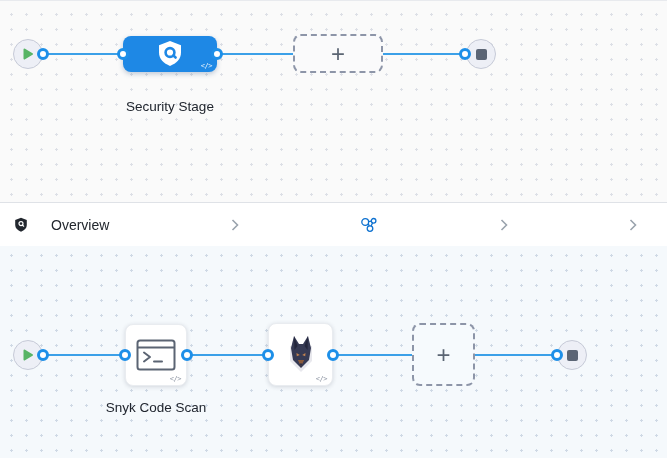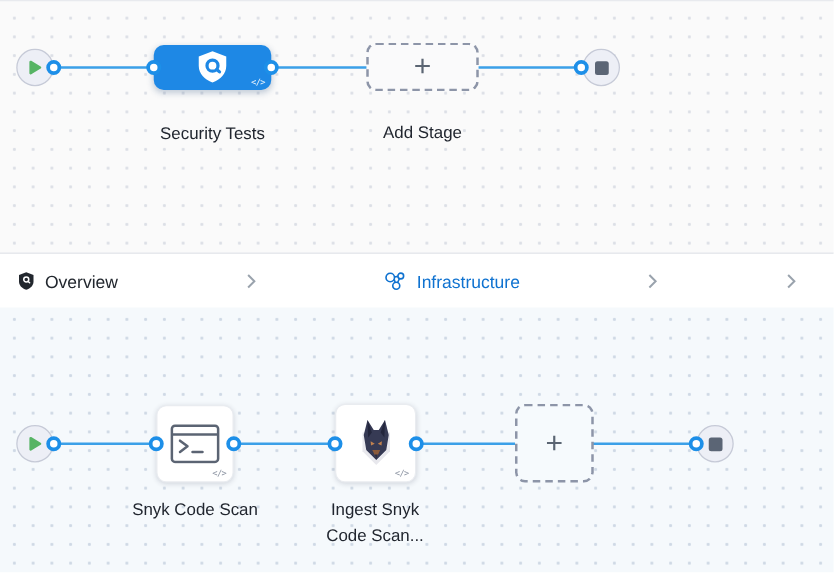--- a/index.html
+++ b/index.html
@@ -71,21 +71,21 @@
   }
 
   
   #tabbar {
     position:absolute; top:202px; left:0; width:667px; height:44px;
     background:#fff; border-top:1px solid #dfe2e7;
     display:flex; align-items:center; justify-content:space-between;
     padding:0 30px 0 14px;
   }
   .tab {
-    position:relative; display:flex; align-items:center; gap:8px; height:44px;
+    position:relative; display:flex; align-items:center; gap:23px; height:44px;
     font-size:14px; font-weight:500; color:#22272e; cursor:pointer; white-space:nowrap;
   }
   .tab.link { color:#0f72d0; }
   .tab.active::after {
     content:""; position:absolute; left:-26px; right:-24px; bottom:0; height:3px;
     background:#2368c4;
   }
   .chev { display:flex; align-items:center; }
 </style>
 </head>
@@ -115,22 +115,21 @@
 
   <div class="terminal-node" style="left:466px; top:38px;">
     <div class="stop-square"></div>
   </div>
 
   <div class="connector" style="left:37px; top:47px;"></div>
   <div class="connector" style="left:117px; top:47px;"></div>
   <div class="connector" style="left:211px; top:47px;"></div>
   <div class="connector" style="left:459px; top:47px;"></div>
 
-  <div class="node-label" style="left:90px; top:96px; width:160px;">Security Tests</div>
-  <div class="node-label" style="left:258px; top:95px; width:160px;">Add Stage</div>
+  <div class="node-label" style="left:90px; top:96px; width:160px;">Security Stage</div>
 </div>
 
 <div id="tabbar">
   <div class="tab">
     <svg width="14" height="15" viewBox="0 0 14 15">
       <path d="M7 .8 12.8 3 v5.1 c0 3.2 -2.4 5.5 -5.8 6.7 C3.6 13.6 1.2 11.3 1.2 8.1 V3 Z" fill="#22272e"></path>
       <circle cx="7" cy="6.6" r="2" fill="none" stroke="#fff" stroke-width="1.2"></circle>
       <path d="M8.5 8.2 l1.2 1" stroke="#fff" stroke-width="1.2" stroke-linecap="round"></path>
     </svg>
     <span>Overview</span>
@@ -142,21 +141,20 @@
       </svg>
   </span>
 
   <div class="tab link">
     <svg width="18" height="16" viewBox="0 0 18 16" fill="none" stroke="#0f72d0" stroke-width="1.3">
       <circle cx="5.2" cy="5" r="3.4"></circle>
       <circle cx="13.6" cy="3.8" r="2.3"></circle>
       <circle cx="10" cy="11.6" r="2.8"></circle>
       <path d="M8.4 6.6 9.2 9.1 M12.6 5.8 11 9.2 M8.5 4.6 11.3 4.1"></path>
     </svg>
-    <span>Infrastructure</span>
   </div>
 
   <span class="chev">
     <svg width="8" height="12" viewBox="0 0 8 12" fill="none" stroke="#9aa3ad" stroke-width="1.6">
         <path d="M1.5 1 6.5 6 1.5 11"></path>
       </svg>
   </span>
 
 
   <span class="chev">
@@ -209,14 +207,13 @@
   </div>
 
   <div class="connector" style="left:37px;  top:103px;"></div>
   <div class="connector" style="left:119px; top:103px;"></div>
   <div class="connector" style="left:181px; top:103px;"></div>
   <div class="connector" style="left:262px; top:103px;"></div>
   <div class="connector" style="left:327px; top:103px;"></div>
   <div class="connector" style="left:551px; top:103px;"></div>
 
   <div class="node-label" style="left:76px;  top:152px; width:160px;">Snyk Code Scan</div>
-  <div class="node-label" style="left:252px; top:152px; width:96px;">Ingest Snyk Code Scan...</div>
 </div>
 
 </body></html>

